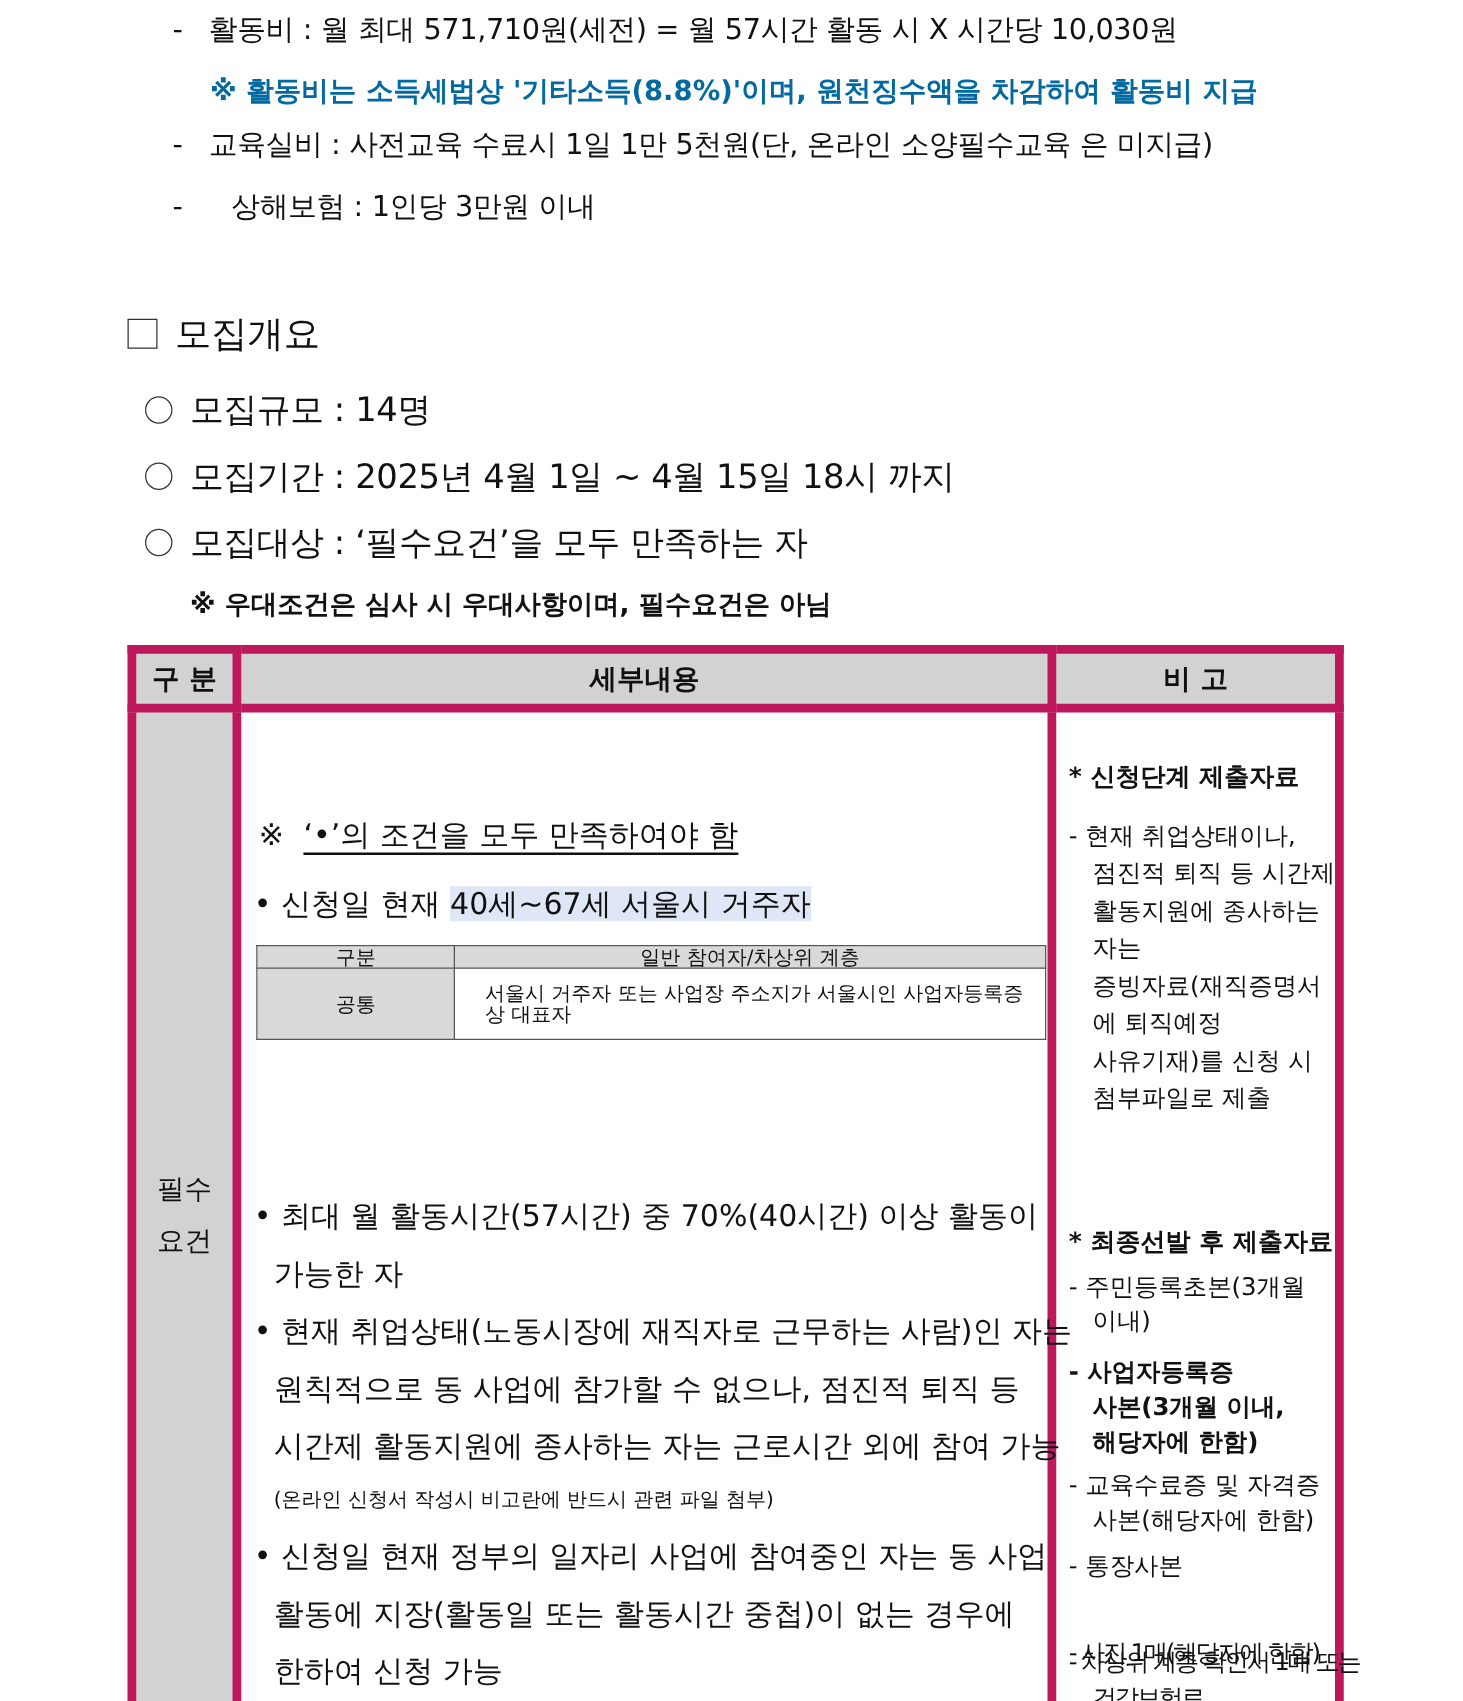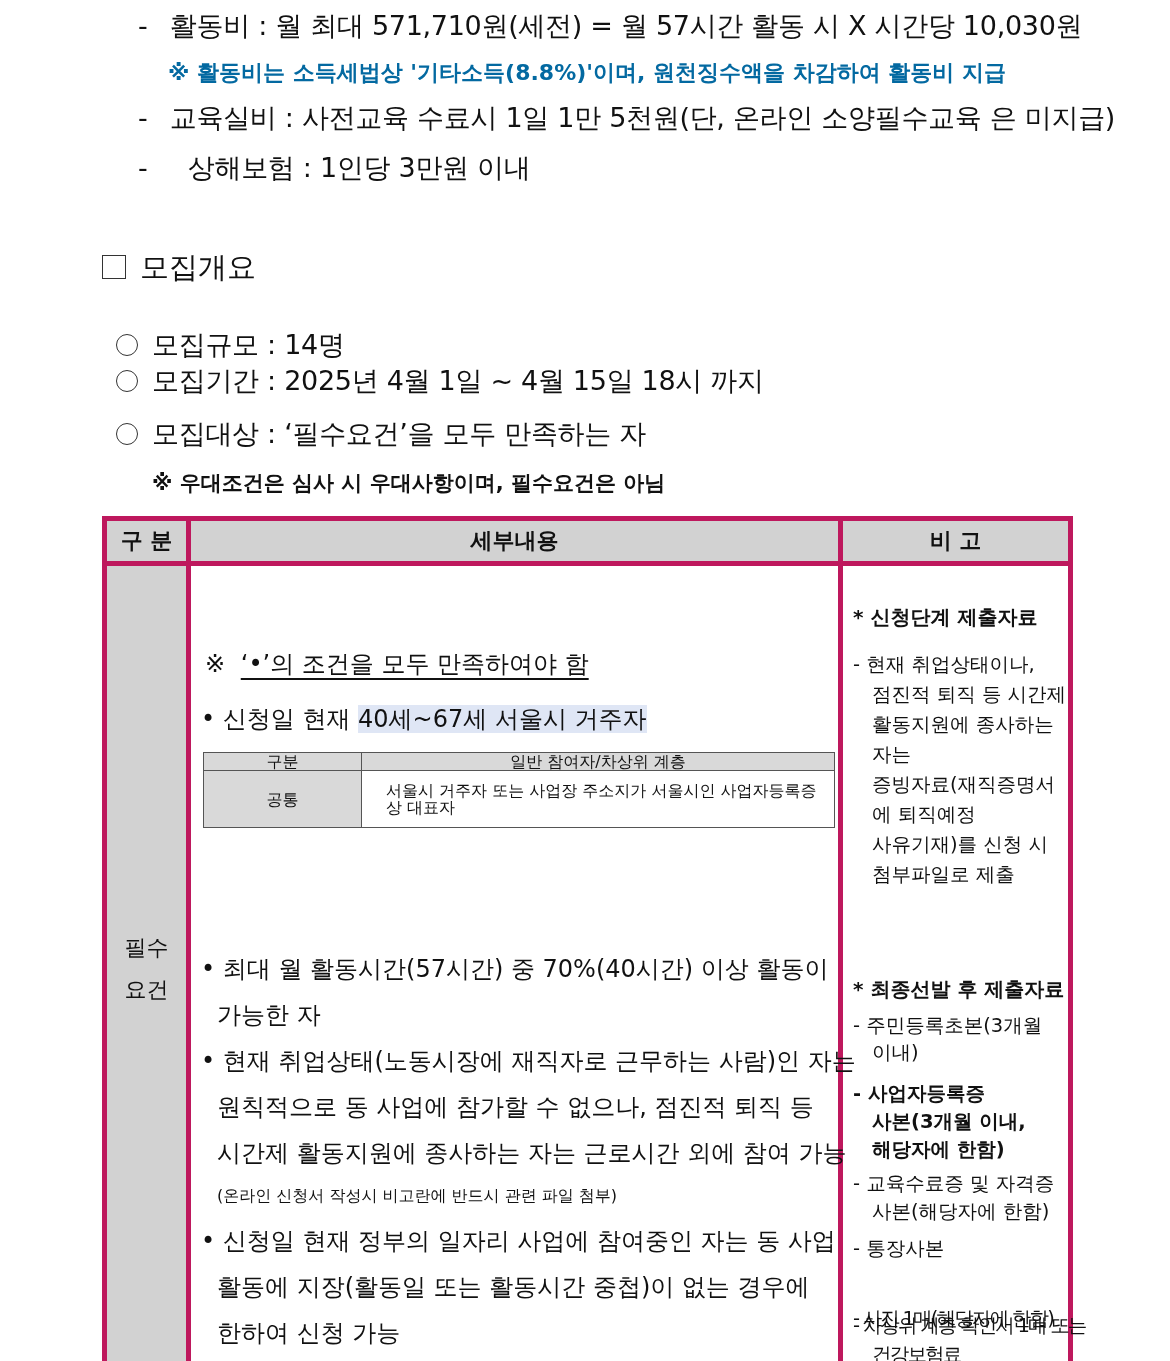--- a/index.html
+++ b/index.html
@@ -1,27 +1,27 @@
 <!DOCTYPE html>
 <html><head>
 <meta charset="utf-8">
 <style>
   html, body { margin:0; padding:0; background:#ffffff; }
   body { width:1170px; height:1361px; overflow:hidden; position:relative;
          font-family:"DejaVu Sans","Liberation Sans",sans-serif; color:#111; }
   .abs { position:absolute; white-space:nowrap; }
-  .line { font-size:27px; letter-spacing:-0.3px; }
+  .line { font-size:23px; letter-spacing:-0.3px; }
   .red { color:#0369a1; font-weight:bold; font-size:22px; }
   .sec-title { font-size:29px; }
   .sq { display:inline-block; width:22px; height:22px; border:1.5px solid #333; vertical-align:-2px; margin-right:14px; }
   .circ { display:inline-block; width:20px; height:20px; border:1.5px solid #333; border-radius:50%; vertical-align:-2px; margin-right:14px; }
   .note { font-size:21px; font-weight:bold; }
 
   table.main { position:absolute; left:102px; top:516px; width:966px; border-collapse:collapse; table-layout:fixed; }
-  table.main td, table.main th { border:5px solid #be185d; padding:0; vertical-align:top; }
+  table.main td, table.main th { border:7px solid #be185d; padding:0; vertical-align:top; }
   table.main th { background:#d2d2d2; height:40px; font-weight:bold; font-size:22px; text-align:center; vertical-align:middle; }
   .gubun-cell { background:#d2d2d2; text-align:center; vertical-align:middle !important; font-size:22px; line-height:42px; }
   .detail { position:relative; height:806px; }
   .remark { position:relative; height:806px; font-size:19.5px; line-height:30px; }
 
   .cond { position:absolute; left:14px; top:82px; font-size:24px; white-space:nowrap; }
   .cond u { text-decoration:underline; text-underline-offset:6px; }
   .bul { position:absolute; left:10px; font-size:24px; line-height:46px; white-space:nowrap; }
   .hl { background:#dfe6f5; }
   .para { position:absolute; left:10px; width:635px; font-size:24px; line-height:46px; }
@@ -60,21 +60,21 @@
   <span>-</span>
   <span style="margin-left:32px;">상해보험</span>
   <span> : </span>
   <span>1인당 3만원 이내</span>
 </div>
 
 <div class="abs sec-title" style="left:102px; top:248px;">
   <span class="sq"></span><span>모집개요</span>
 </div>
 
-<div class="abs line" style="left:116px; top:327px; font-size:27px;">
+<div class="abs line" style="left:116px; top:310px; font-size:27px;">
   <span class="circ"></span><span>모집규모</span> : <span>14명</span>
 </div>
 <div class="abs line" style="left:116px; top:363px; font-size:27px;">
   <span class="circ"></span><span>모집기간</span> : <span>2025년 4월 1일 ~ 4월 15일 18시 까지</span>
 </div>
 <div class="abs line" style="left:116px; top:416px; font-size:27px;">
   <span class="circ"></span><span>모집대상</span> : <span>‘필수요건’을 모두 만족하는 자</span>
 </div>
 <div class="abs note" style="left:152px; top:469px;">※ 우대조건은 심사 시 우대사항이며, 필수요건은 아님</div>
 

